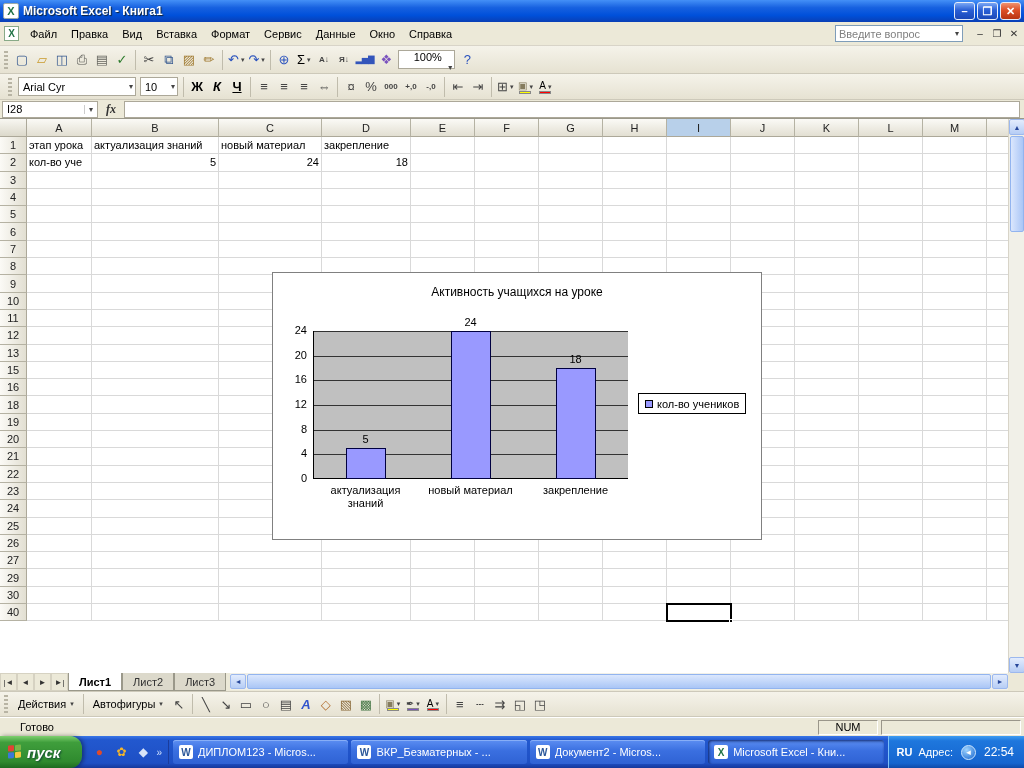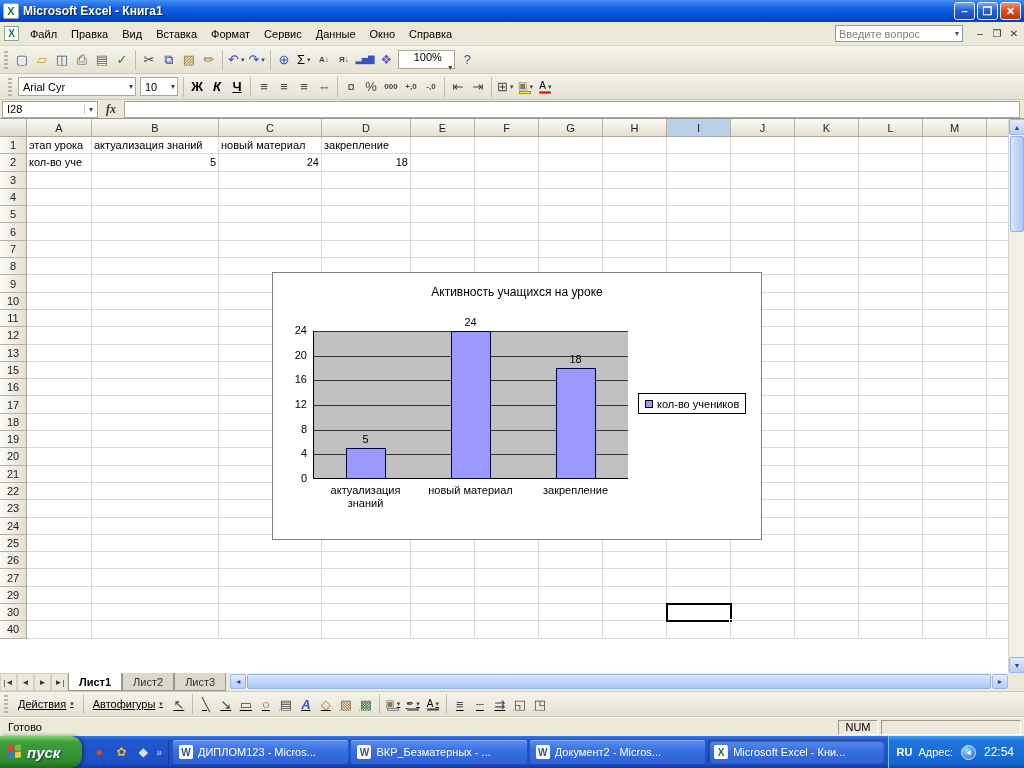--- a/index.html
+++ b/index.html
@@ -29,21 +29,21 @@
     display:flex; align-items:center; padding:0 3px; color:#808080; margin-right:8px; }
   .question-box .dd { margin-left:auto; color:#444; font-size:8px; }
   .mini-ctrl { width:16px; height:15px; display:flex; align-items:center; justify-content:center;
     color:#333; font-size:10px; margin-left:1px; }
 
   
   .toolbar { position:absolute; left:0; width:1024px; background:linear-gradient(180deg,#f5f3ea,#e6e2d2);
     border-bottom:1px solid #cdc9ba; display:flex; align-items:center; padding:0 2px; }
   .toolbar.std { top:46px; height:28px; }
   .toolbar.fmt { top:74px; height:26px;padding-left:6px; }
-  .toolbar.draw { top:692px; height:25px;text-decoration:underline; }
+  .toolbar.draw { top:692px; height:25px; }
   .grip { width:4px; height:18px; margin:0 4px 0 2px; flex:none;
     background:repeating-linear-gradient(180deg,#b8b4a4 0 2px,transparent 2px 4px); }
   .tbtn { min-width:20px; height:20px; display:inline-flex; align-items:center; justify-content:center;
     border:1px solid transparent; border-radius:2px; position:relative; padding:0 1px; flex:none; }
   .tbtn .glyph { font-size:13px; line-height:1; }
   .tbtn .glyph.small { font-size:8px; font-weight:bold; }
   .tbtn .glyph.barred { font-size:10px; line-height:1; margin-bottom:1px; }
   .tbtn .colorbar { position:absolute; bottom:2px; left:3px; right:3px; height:3px; border:1px solid #888; }
   .tbtn .dd { font-size:7px; color:#444; margin-left:2px; }
   .tsep { width:1px; height:20px; background:#c0bcac; margin:0 3px; flex:none; }
@@ -106,21 +106,21 @@
   .sheettab.active { background:#fff; font-weight:bold; color:#000; }
   .tabcorner { width:16px; flex:none; background:#ece9d8; }
 
   
   .draw .label-btn { display:flex; align-items:center; padding:2px 5px; border:1px solid transparent; border-radius:2px; flex:none; }
   .draw .label-btn .dd { font-size:7px; margin-left:4px; color:#444; }
 
   
   .statusbar { position:absolute; left:0; top:717px; width:1024px; height:19px; background:#ece9d8;
     border-top:1px solid #fff; display:flex; align-items:center; }
-  .status-left { padding:0 8px; color:#000; flex:none; }
+  .status-left { padding:0 20px; color:#000; flex:none; }
   .status-fill { flex:1; }
   .status-panel { height:15px; border:1px solid; border-color:#9a968a #fff #fff #9a968a;
     display:flex; align-items:center; justify-content:center; margin-right:3px; color:#000; flex:none; }
 
   
   .taskbar { position:absolute; left:0; top:736px; width:1024px; height:32px;
     background:linear-gradient(180deg,#3a77e8 0%,#2258cf 12%,#1e4fc4 85%,#16389b 100%);
     display:flex; align-items:center; }
   .startbtn { height:32px; padding:0 22px 0 8px; border-radius:0 12px 12px 0;
     background:linear-gradient(180deg,#7fd06f 0%,#3f9e3c 20%,#2f8a2e 80%,#1d6b1f 100%);
@@ -612,37 +612,20 @@
         <div class="gcell" style="width: 64px;"></div>
         <div class="gcell" style="width: 64px;"></div>
         <div class="gcell" style="width: 64px;"></div>
         <div class="gcell" style="width: 64px;"></div>
         <div class="gcell" style="width: 64px;"></div>
         <div class="gcell" style="width: 64px;"></div>
         <div class="gcell" style="width: 64px;"></div>
         <div class="gfill"></div>
       </div>
       <div class="grow">
-        <div class="rowhdr">17</div>
-        <div class="gcell" style="width: 65px;"></div>
-        <div class="gcell" style="width: 127px;"></div>
-        <div class="gcell" style="width: 103px;"></div>
-        <div class="gcell" style="width: 89px;"></div>
-        <div class="gcell" style="width: 64px;"></div>
-        <div class="gcell" style="width: 64px;"></div>
-        <div class="gcell" style="width: 64px;"></div>
-        <div class="gcell" style="width: 64px;"></div>
-        <div class="gcell" style="width: 64px;"></div>
-        <div class="gcell" style="width: 64px;"></div>
-        <div class="gcell" style="width: 64px;"></div>
-        <div class="gcell" style="width: 64px;"></div>
-        <div class="gcell" style="width: 64px;"></div>
-        <div class="gfill"></div>
-      </div>
-      <div class="grow">
         <div class="rowhdr">18</div>
         <div class="gcell" style="width: 65px;"></div>
         <div class="gcell" style="width: 127px;"></div>
         <div class="gcell" style="width: 103px;"></div>
         <div class="gcell" style="width: 89px;"></div>
         <div class="gcell" style="width: 64px;"></div>
         <div class="gcell" style="width: 64px;"></div>
         <div class="gcell" style="width: 64px;"></div>
         <div class="gcell" style="width: 64px;"></div>
         <div class="gcell" style="width: 64px;"></div>
@@ -997,21 +980,21 @@
       </span>
       <span class="tbtn">
         <span class="glyph" style="color: rgb(68, 68, 68);">◳</span>
       </span>
     </div>
 </div>
 
 <div class="statusbar">
   <div class="status-left">Готово</div>
   <div class="status-fill"></div>
-  <div class="status-panel" style="width:40px;">NUM</div>
+  <div class="status-panel" style="width:60px;">NUM</div>
   <div class="status-panel" style="width:140px;"></div>
 </div>
 
 <div class="taskbar">
   <div class="startbtn">
     <span class="flag">
       <i style="background:#e34234"></i>
         <i style="background:#7ab648"></i>
         <i style="background:#3b78d8"></i>
         <i style="background:#f4c63f"></i>

